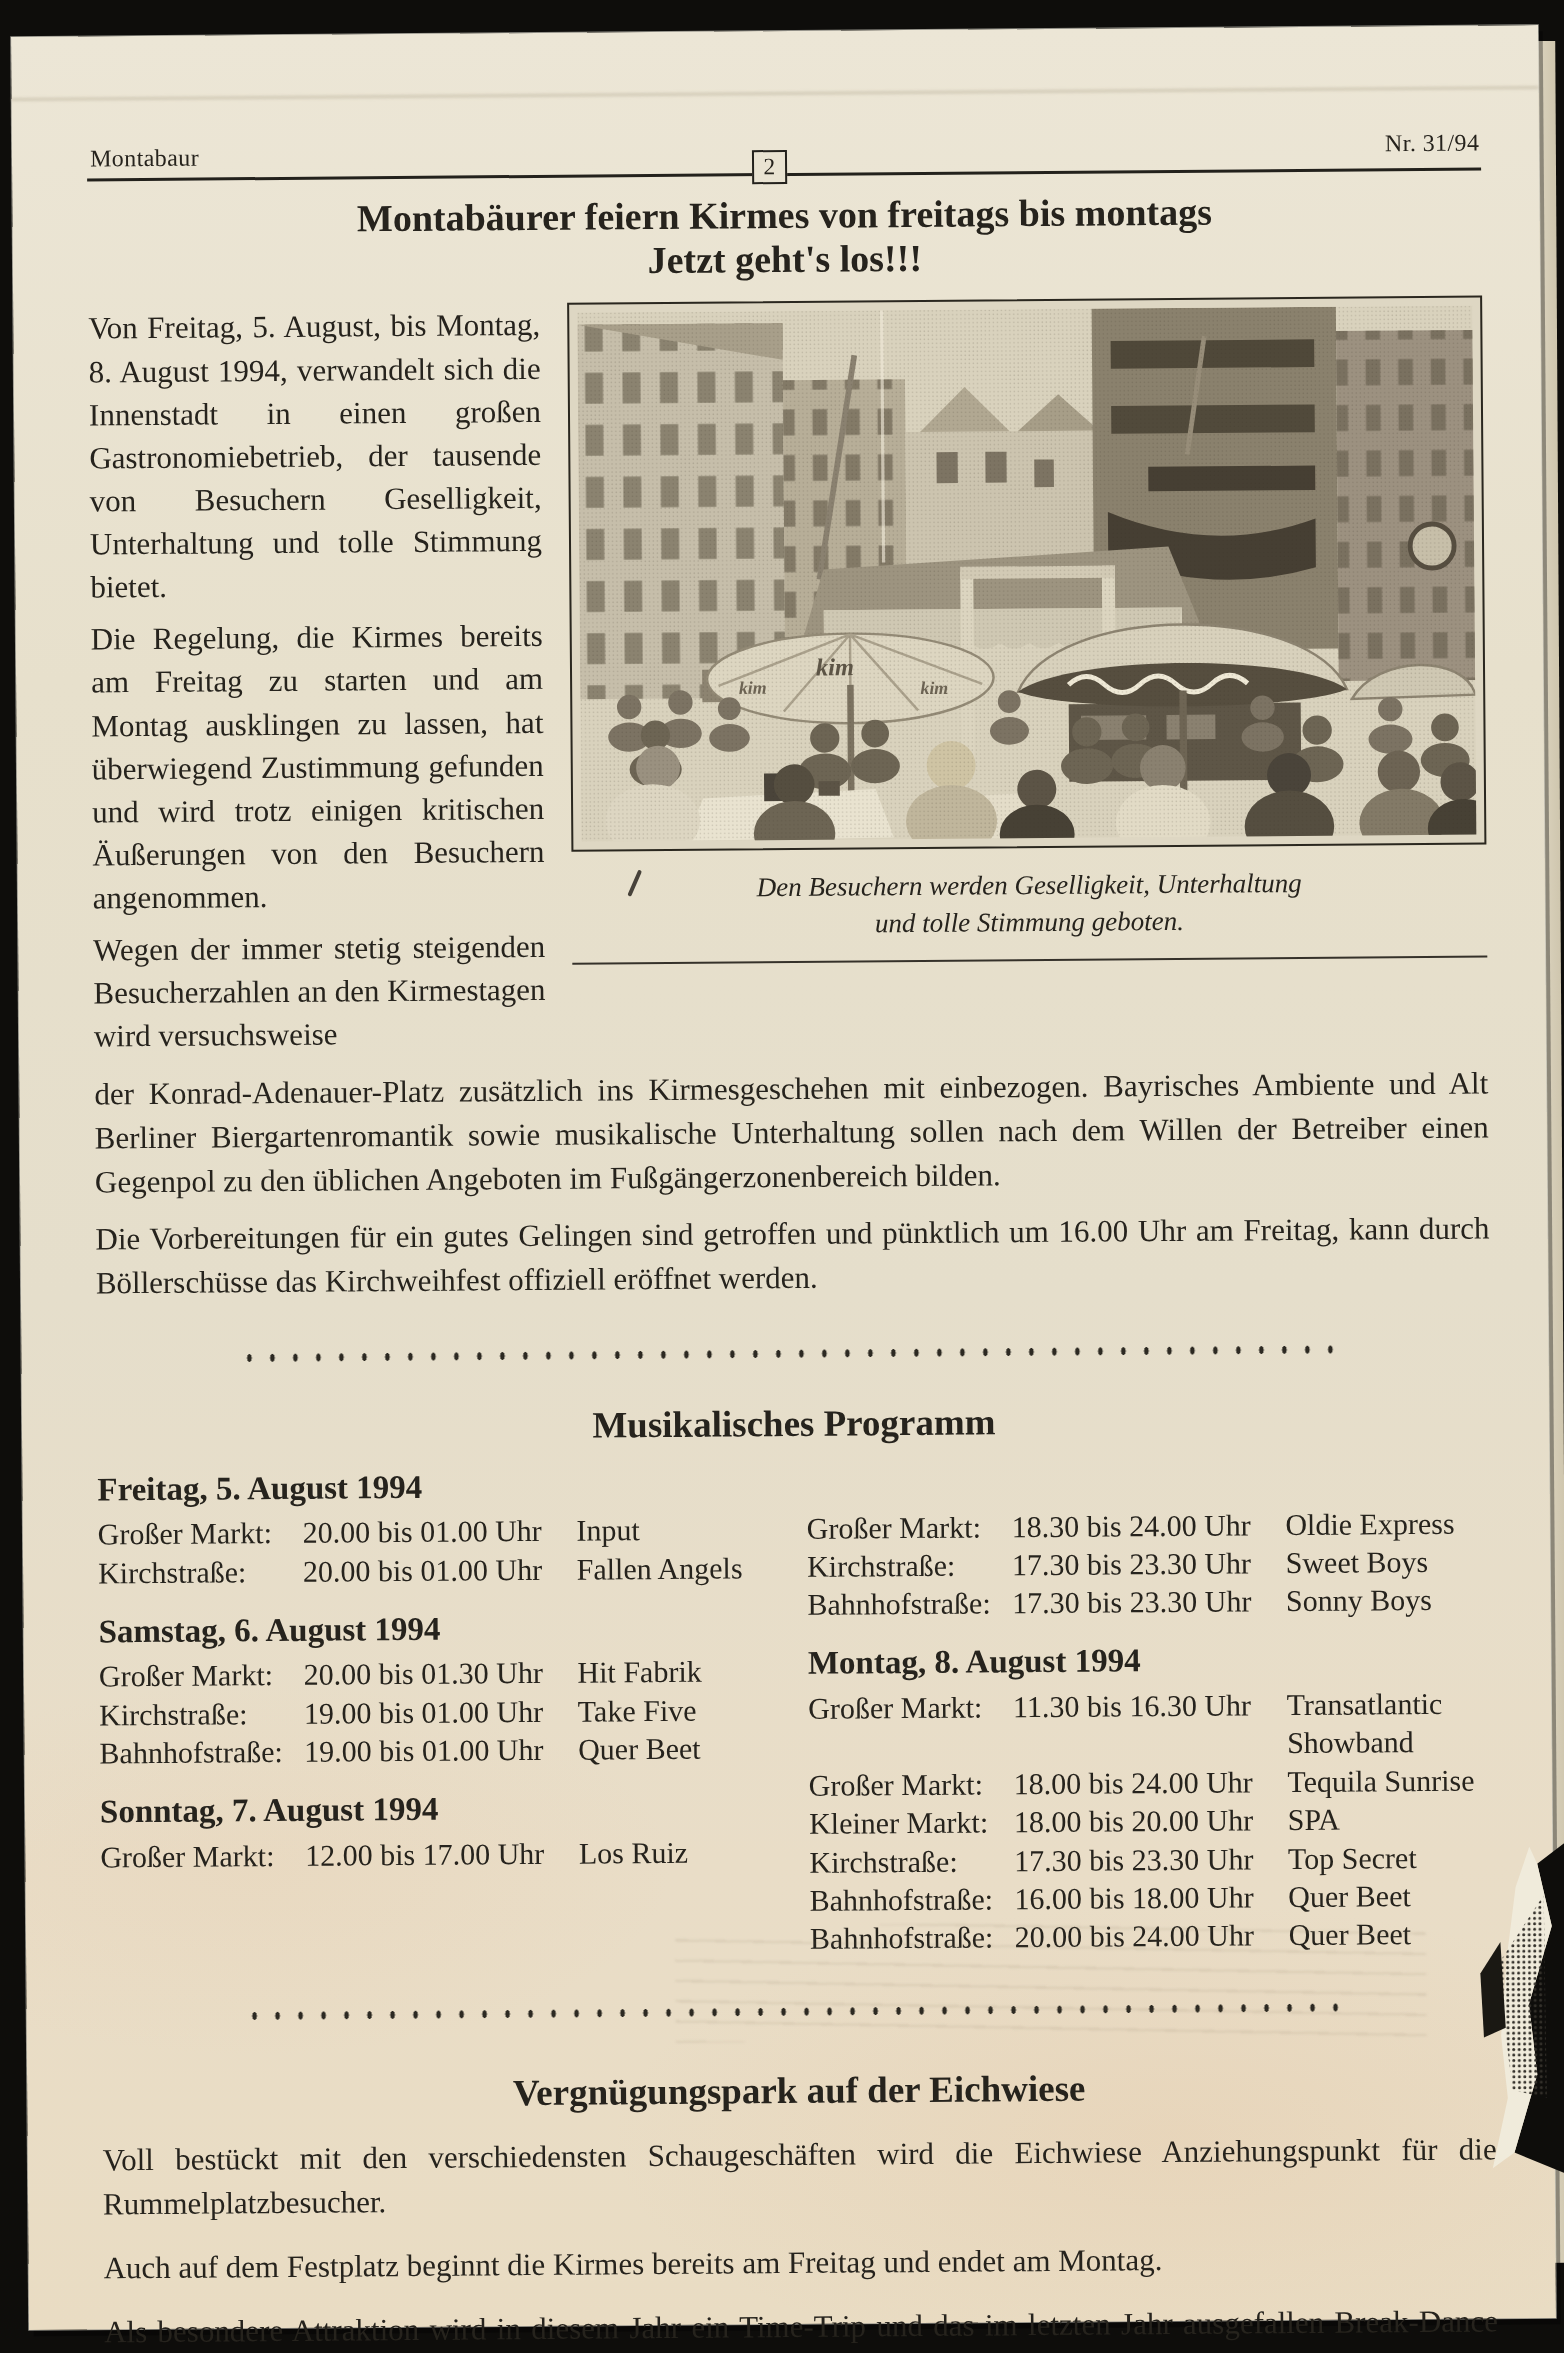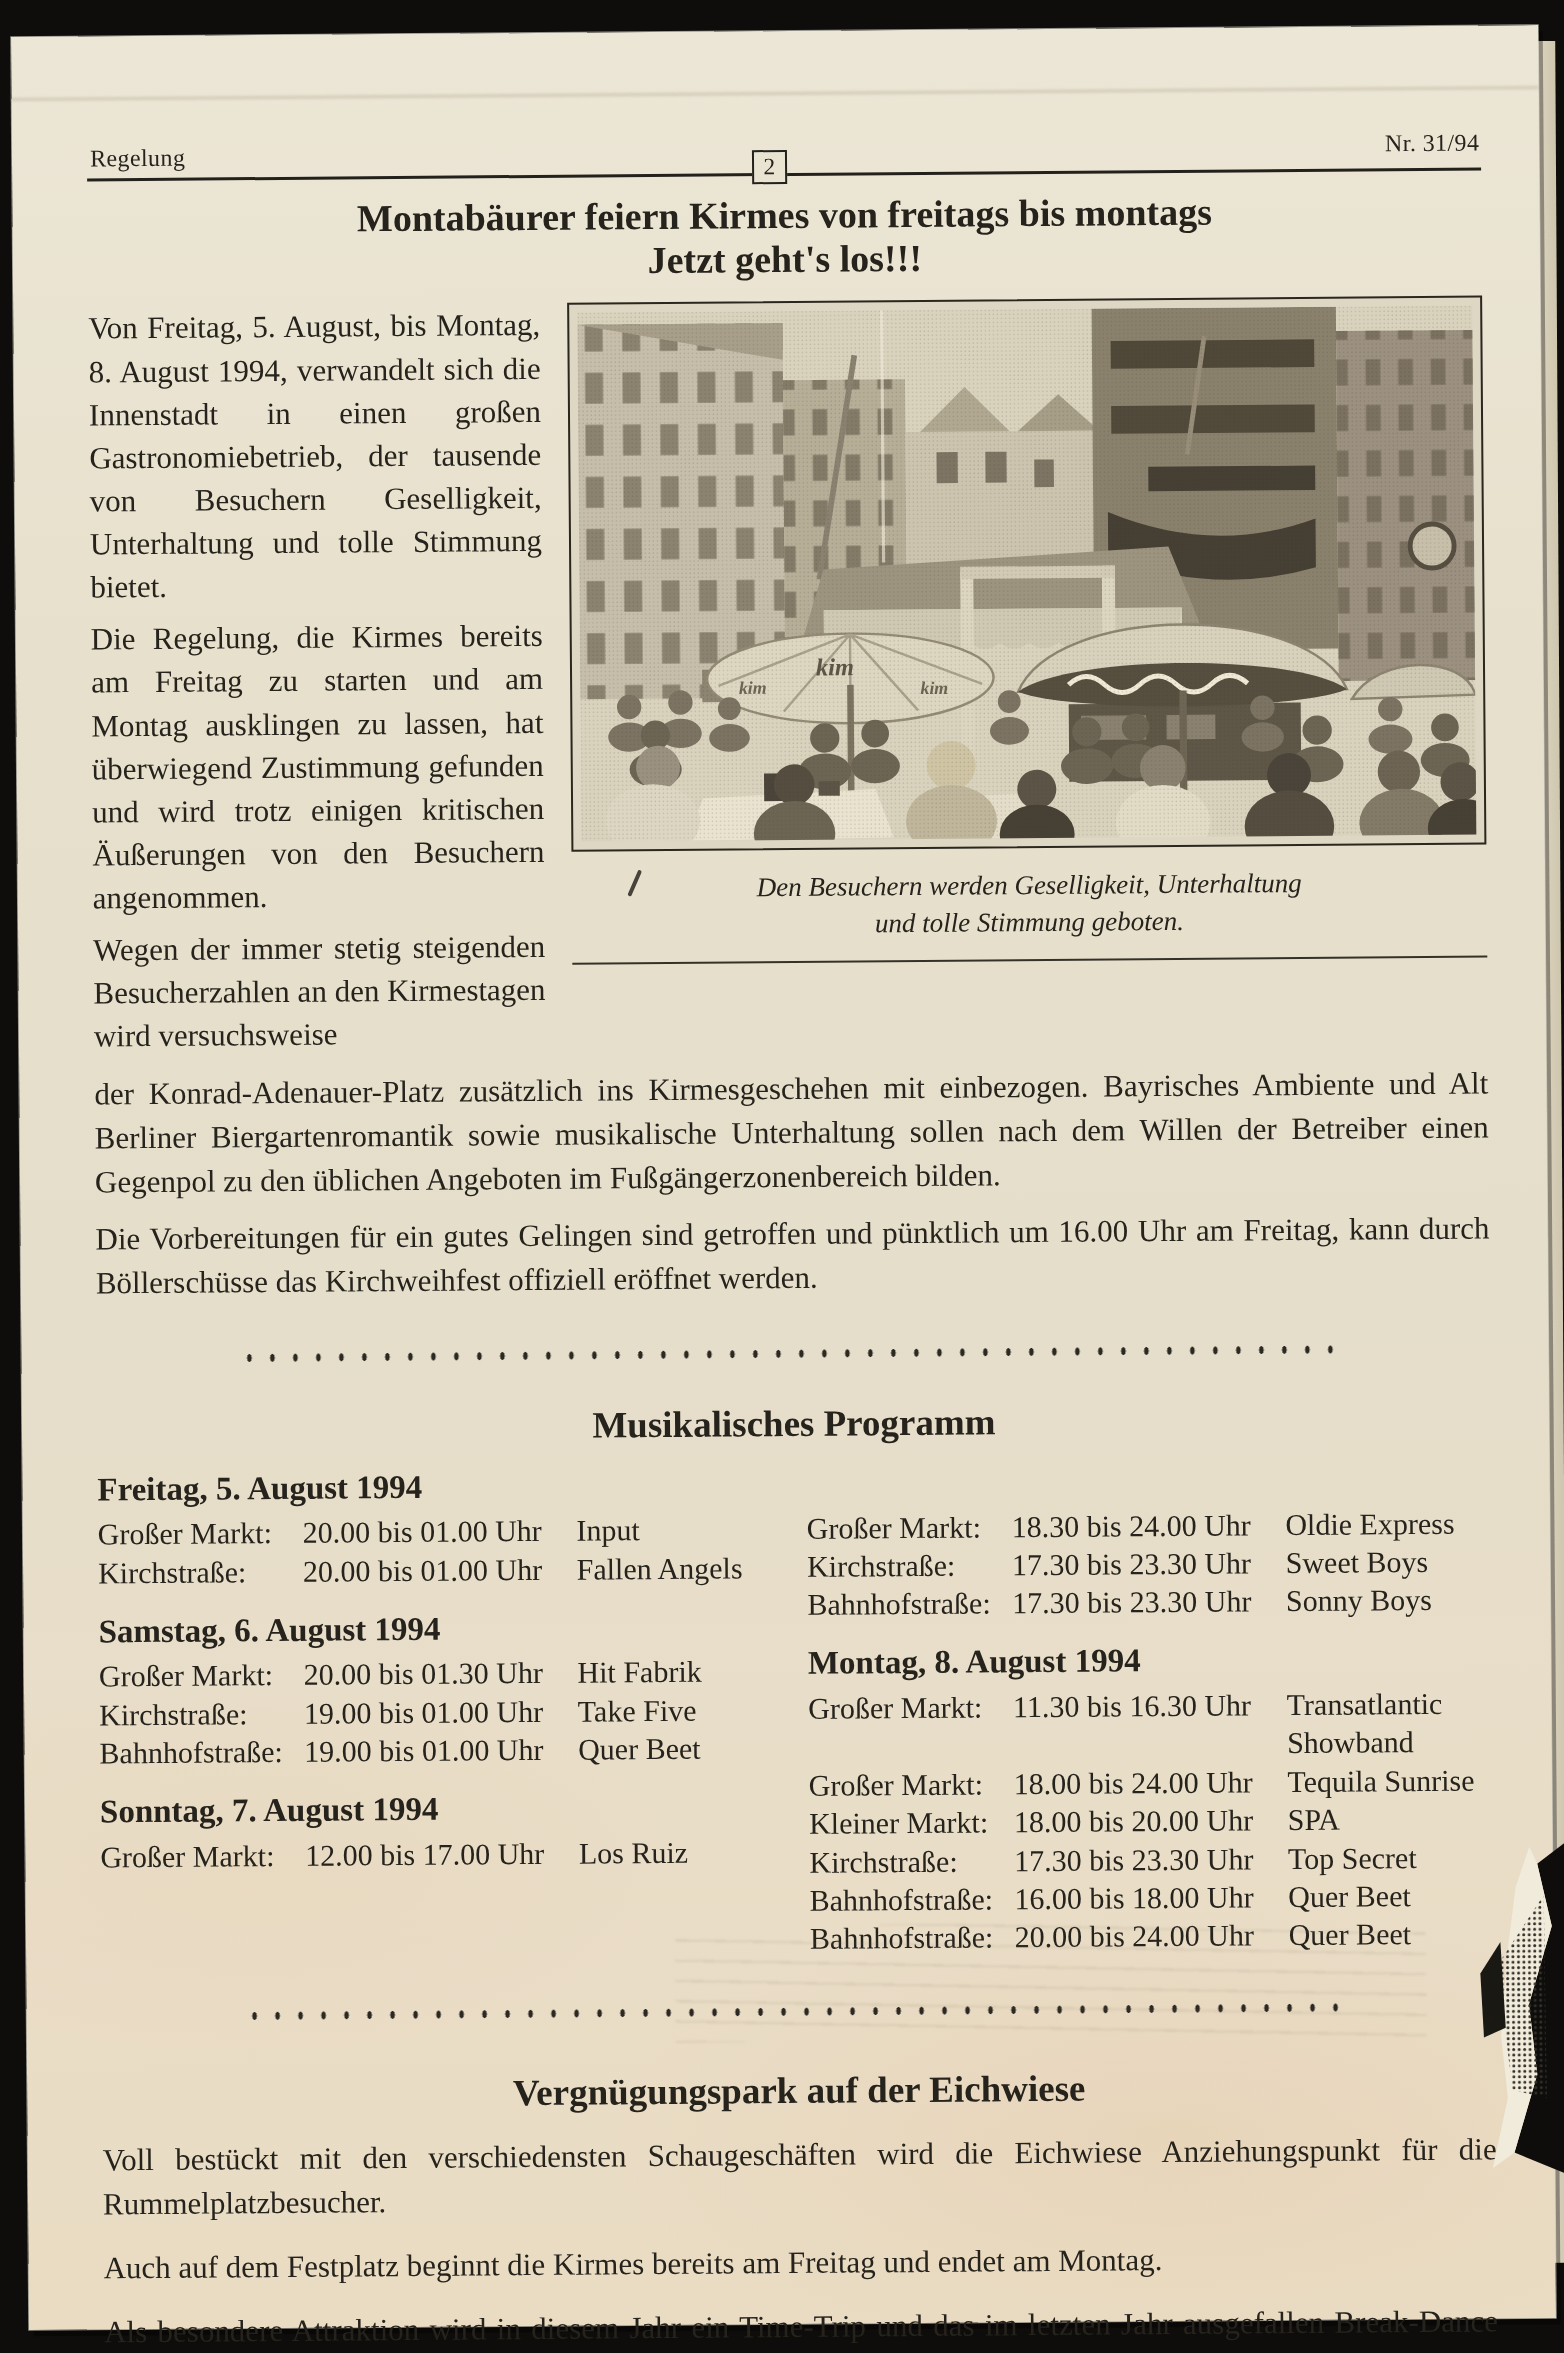--- a/index.html
+++ b/index.html
@@ -101,21 +101,21 @@
 <body>
 
 <div class="under-sheet"></div>
 
 <div class="paper">
   <div class="crease"></div>
 
   <div class="content">
 
     <div class="pg-header">
-      <span class="h-left">Regelung</span>
+      <span class="h-left">Montabaur</span>
       <span class="page-num-box">2</span>
       <span class="h-right">Nr. 31/94</span>
     </div>
 
     <div class="headline">
       <div>Montabäurer feiern Kirmes von freitags bis montags</div>
       <div class="l2">Jetzt geht's los!!!</div>
     </div>
 
     <div class="article-top">

